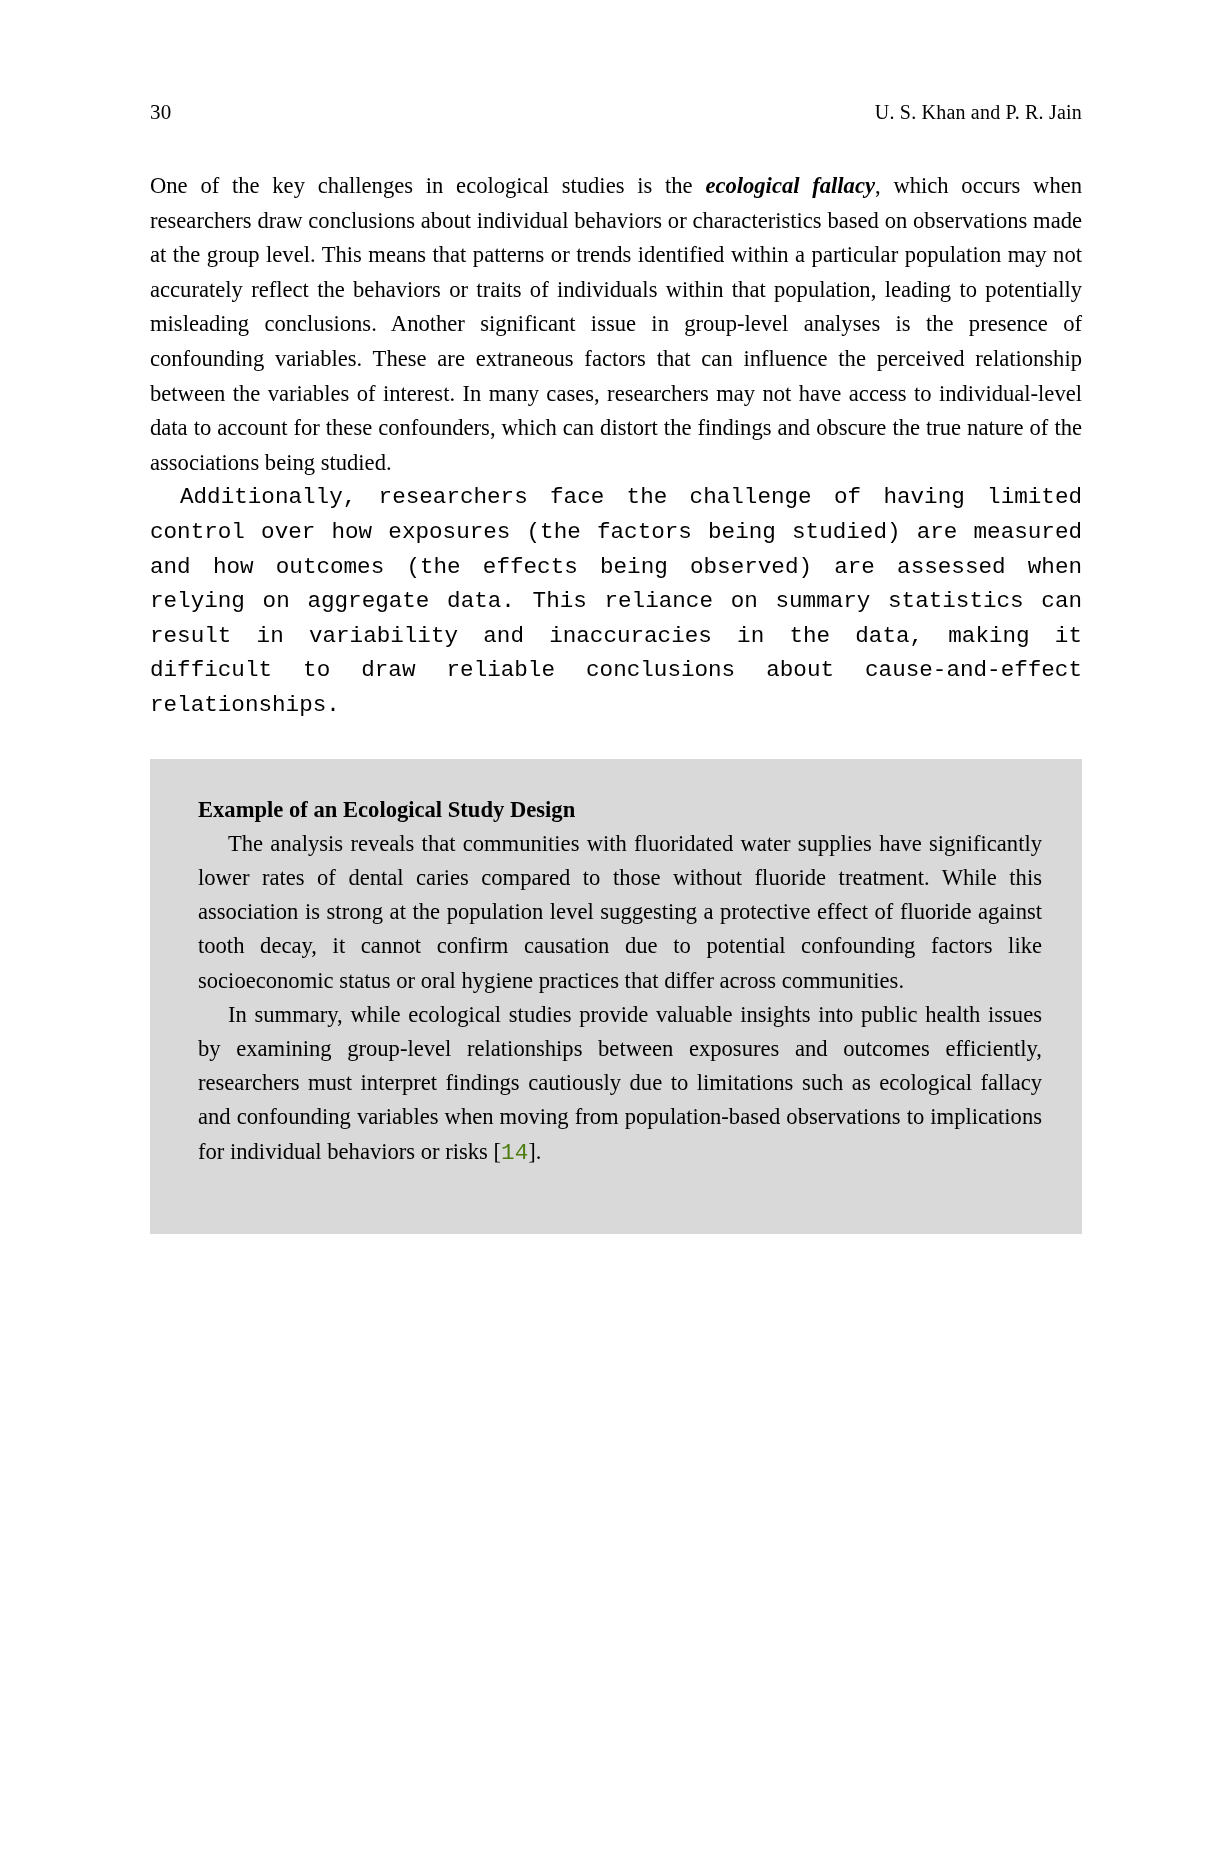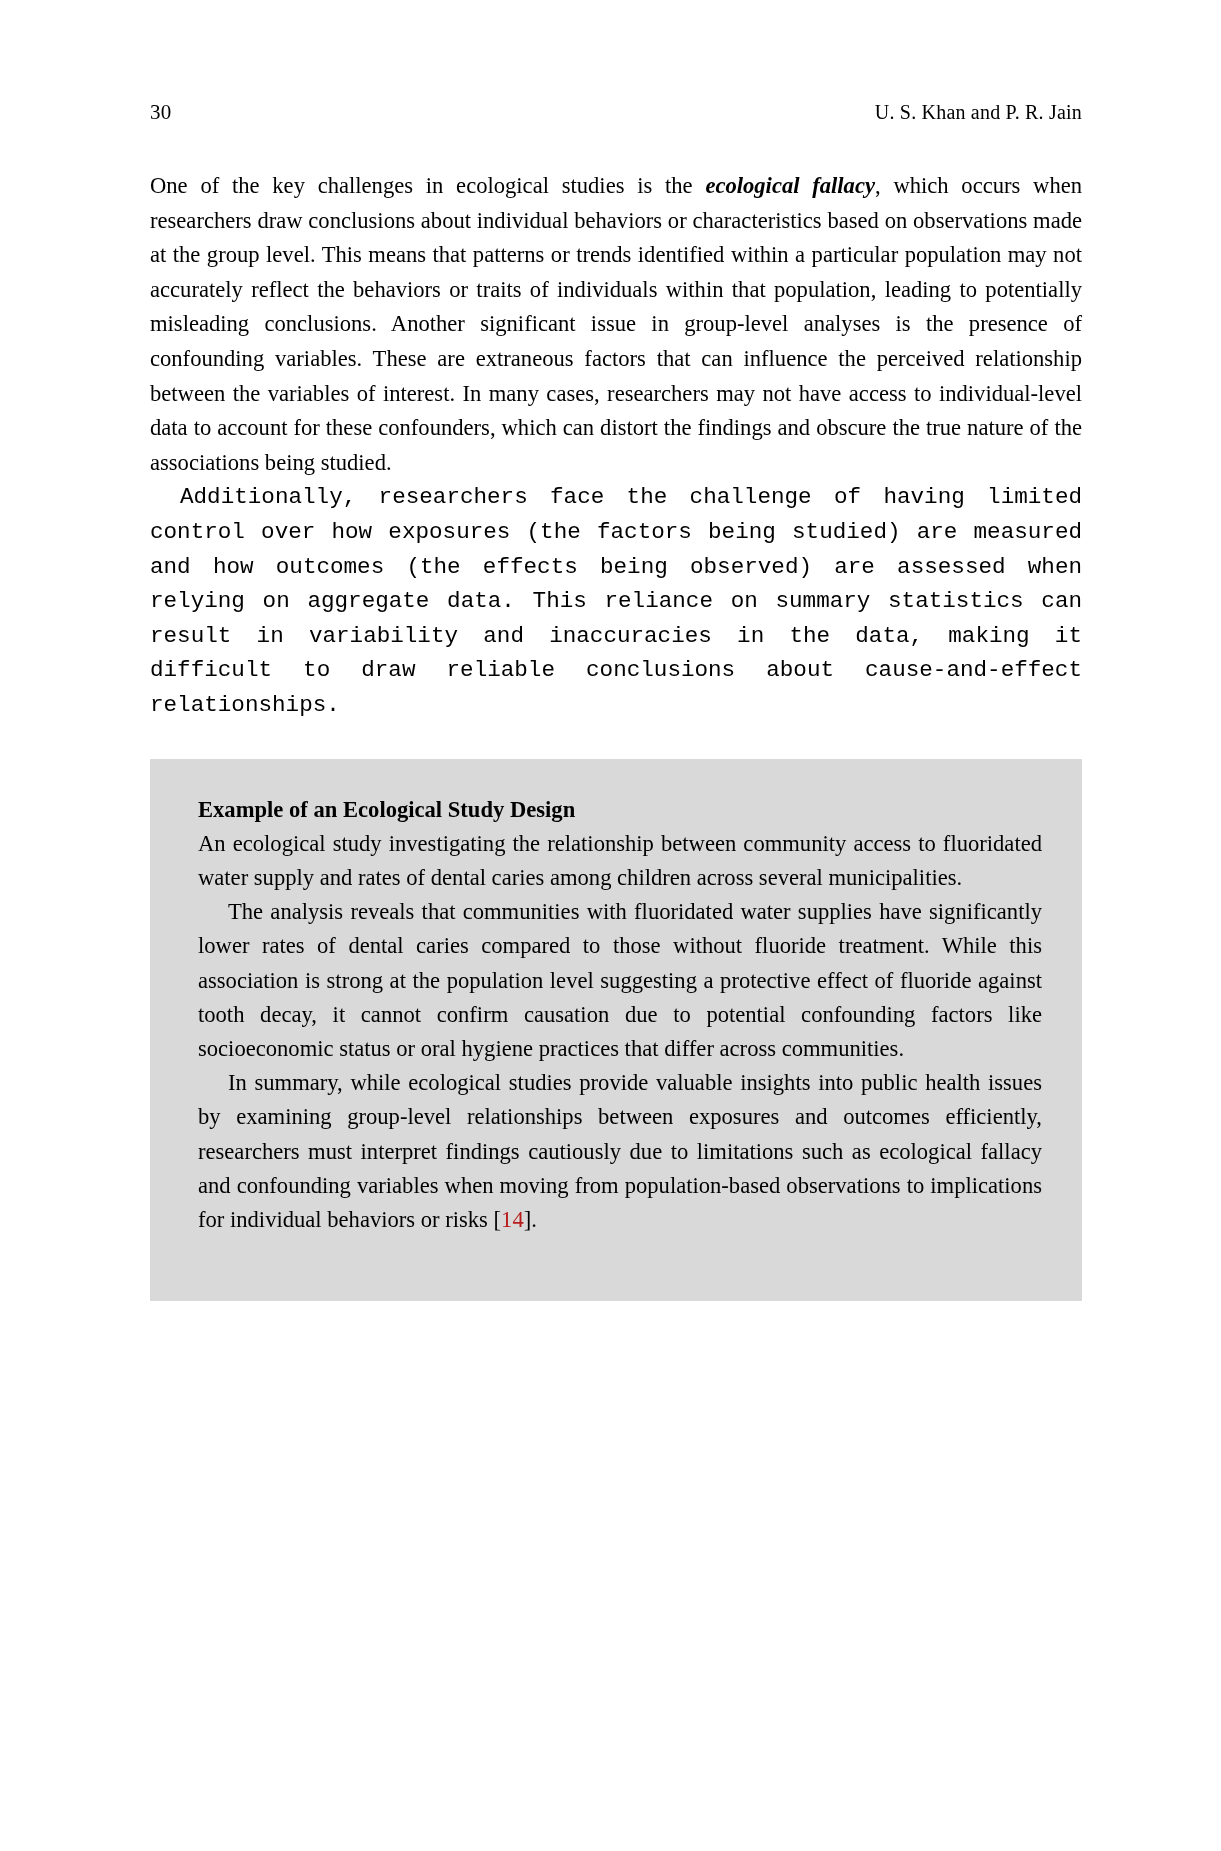--- a/index.html
+++ b/index.html
@@ -92,40 +92,40 @@
   .box p {
     font-size: 22.6px;
     line-height: 34.2px;
     text-align: justify;
     margin: 0;
   }
   .box p.ind {
     text-indent: 30px;
   }
   .cite-link {
-    color: #b91c1c;
+    color: #4d7c0f;
+    font-family: Liberation Mono, monospace;
   }
 </style>
 </head>
 <body>
 
 <div class="page">
   <div class="content">
 
     <div class="running-head">
       <span class="folio">30</span>
       <span class="running-title">U. S. Khan and P. R. Jain</span>
     </div>
 
 
     <p class="body-text first-para"><span>One of the key challenges in ecological studies is the </span><span class="term-emph">ecological fallacy</span><span>, which occurs when researchers draw conclusions about individual behaviors or characteristics based on observations made at the group level. This means that patterns or trends identified within a particular population may not accurately reflect the behaviors or traits of individuals within that population, leading to potentially misleading conclusions. Another significant issue in group-level analyses is the presence of confounding variables. These are extraneous factors that can influence the perceived relationship between the variables of interest. In many cases, researchers may not have access to individual-level data to account for these confounders, which can distort the findings and obscure the true nature of the associations being studied.</span></p>
 
     <p class="body-text indented">Additionally, researchers face the challenge of having limited control over how exposures (the factors being studied) are measured and how outcomes (the effects being observed) are assessed when relying on aggregate data. This reliance on summary statistics can result in variability and inaccuracies in the data, making it difficult to draw reliable conclusions about cause-and-effect relationships.</p>
 
     <div class="box">
       <p class="box-title">Example of an Ecological Study Design</p>
-      <p>An ecological study investigating the relationship between community access to fluoridated water supply and rates of dental caries among children across several municipalities.</p>
       <p class="ind">The analysis reveals that communities with fluoridated water supplies have significantly lower rates of dental caries compared to those without fluoride treatment. While this association is strong at the population level suggesting a protective effect of fluoride against tooth decay, it cannot confirm causation due to potential confounding factors like socioeconomic status or oral hygiene practices that differ across communities.</p>
       <p class="ind"><span>In summary, while ecological studies provide valuable insights into public health issues by examining group-level relationships between exposures and outcomes efficiently, researchers must interpret findings cautiously due to limitations such as ecological fallacy and confounding variables when moving from population-based observations to implications for individual behaviors or risks [</span><span class="cite-link">14</span><span>].</span></p>
     </div>
 
   </div>
 </div>
 
 </body></html>

